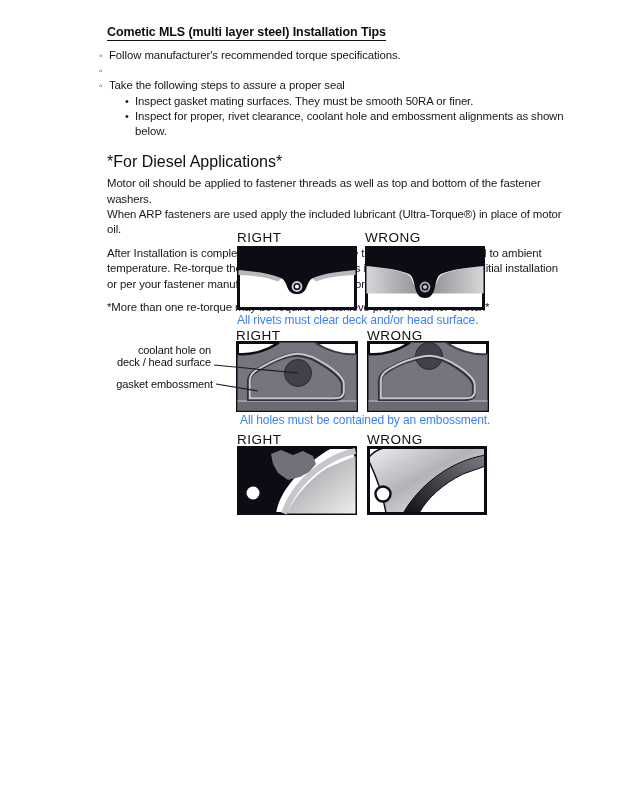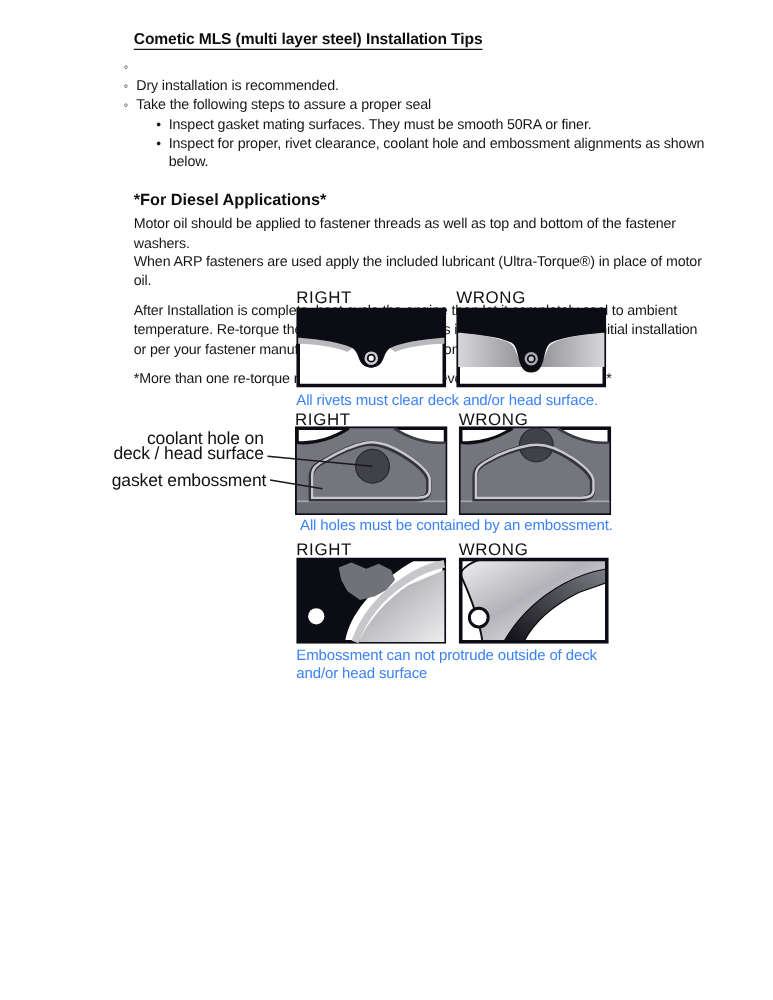--- a/index.html
+++ b/index.html
@@ -11,52 +11,52 @@
   .topflow{position:absolute;left:107px;top:22px;width:470px;}
   .doc-title{
     display:inline-block;font-size:12.5px;font-weight:bold;letter-spacing:-0.1px;
     border-bottom:1.6px solid #111;padding-bottom:1px;margin:0 0 7px 0;color:#0e0e10;
   }
   .bullets{margin:0;}
   .b-row{display:flex;align-items:flex-start;line-height:15.2px;font-size:11.4px;letter-spacing:-0.1px;}
   .b-mark{width:10px;flex:0 0 10px;font-size:10px;line-height:15.2px;color:#17171a;margin-left:-8px;}
   .b-sub{margin-left:18px;}
   .b-submark{width:10px;flex:0 0 10px;font-size:11px;line-height:15.2px;margin-left:0;}
-  .diesel-head{font-size:13px;font-weight:bold;margin:14px 0 5px 0;color:#0e0e10;}
+  .diesel-head{font-size:16px;font-weight:normal;margin:14px 0 5px 0;color:#0e0e10;}
   .para{font-size:11.4px;line-height:15.4px;letter-spacing:-0.1px;margin:0 0 8px 0;white-space:pre-line;}
   .note{font-size:11.4px;letter-spacing:-0.1px;margin-top:9px;}
   
   .dg-label{position:absolute;width:120px;font-size:13.5px;letter-spacing:0.5px;color:#101014;}
   .dg-box{position:absolute;display:block;}
   .dg-caption{position:absolute;font-size:12px;letter-spacing:-0.1px;color:#3b82f6;line-height:13.8px;white-space:pre-line;}
-  .side-label{position:absolute;text-align:right;font-size:14px;line-height:12.3px;letter-spacing:-0.1px;color:#101014;white-space:pre-line;}
+  .side-label{position:absolute;text-align:right;font-size:11px;line-height:12.3px;letter-spacing:-0.1px;color:#101014;white-space:pre-line;}
   .leader-svg{position:absolute;pointer-events:none;}
   
   .disclaimer{position:absolute;left:106px;top:575px;width:410px;font-size:6.8px;line-height:8.2px;color:#1b1b1e;}
   .disclaimer .d-head{font-weight:bold;font-size:7px;margin:0 0 8px 0;}
   .disclaimer p{margin:0 0 8.2px 0;}
   .disclaimer p.tight{margin-bottom:0;}
   
   .pagenum{position:absolute;left:386px;top:760px;font-size:14.5px;color:#737373;}
 </style>
 </head>
 <body>
 
 <div class="page">
 
   <div class="topflow">
     <h1 class="doc-title">Cometic MLS (multi layer steel) Installation Tips</h1>
 
     <div class="bullets">
       <div class="b-row">
         <span class="b-mark">◦</span>
+        <span>Follow manufacturer's recommended torque specifications.</span>
       </div>
       <div class="b-row">
         <span class="b-mark">◦</span>
-        <span>Dry installation is recommended.</span>
       </div>
       <div class="b-row">
         <span class="b-mark">◦</span>
         <span>Take the following steps to assure a proper seal</span>
       </div>
       <div class="b-row b-sub">
         <span class="b-submark">•</span>
         <span>Inspect gasket mating surfaces.  They must be smooth 50RA or finer.</span>
       </div>
       <div class="b-row b-sub">
@@ -180,22 +180,20 @@
     <path d="M1.5,1.5 L18,1.5 C10,3.5 5,7 1.5,12 Z" fill="#ffffff"></path>
     <path d="M18,1.5 C10,3.5 5,7 1.5,12" fill="none" stroke="#0c0c14" stroke-width="1.3"></path>
     <path d="M1.5,14 C8,28 16,47 19,67.5 L1.5,67.5 Z" fill="#ffffff"></path>
     <path d="M1.5,14 C8,28 16,47 19,67.5" fill="none" stroke="#0c0c14" stroke-width="1.5"></path>
     <path d="M52,67.5 C60,52 76,38 96,28 L118.5,20 L118.5,67.5 Z" fill="#ffffff"></path>
     <path d="M36,67.5 C46,50 62,33 84,21 C95,15 107,11 118.5,9 L118.5,20 L96,28 C76,38 60,52 52,67.5 Z" fill="url(#g3d)" stroke="#0c0c14" stroke-width="1"></path>
     <circle cx="16" cy="48" r="7.5" fill="#ffffff" stroke="#0c0c14" stroke-width="2.4"></circle>
     <rect x="1.5" y="1.5" width="117" height="66" fill="none" stroke="#0c0c14" stroke-width="3"></rect>
   </svg>
 
-  <div class="dg-caption" style="left:237px;top:518px;">Embossment can not protrude outside of deck
-and/or head surface</div>
 
   <div class="disclaimer">
     <div class="d-head">Warranty Disclaimer*</div>
     <p>Due to the nature of performance applications, the parts in this catalog are sold without any express warranty or any implied warranty of merchantability or fitness for a particular purpose.  Cometic Gasket Inc., shall not, under any circumstances, be liable for any special, incidental or consequential damages, including, person, party or property, but not limited to, damage, or loss of property or equipment, loss of profits or revenue, cost of purchased or replacement goods, or claims of customers of the purchase, which may arise and/or result from sale, installation or use of these parts.  Installation of these parts could adversely affect the motor manufacturers warranty coverage.</p>
     <p class="tight">VENUE-The agreed upon venue, in the event of dispute whatsoever between the parties, whether instituted by either party, including, but not limited to, contract terms, payment terms, delivery, type, defects, sufficiency of product, shall be the Court of Common Pleas, Lake County, Ohio or the Painesville Municipal Court, Lake County, Ohio, depending on the amount in controversy.</p>
     <p>This agreement shall be governed by and construed under the laws of the State of Ohio.</p>
     <p>All prices and terms are subject to change without notice.</p>
     <p>Terms COD- Secured with a completed dealer/jobber application on File, COD-Company check with a current credit card number on file.  Open accounts may be established by well rated firms.  A credit application is available upon request.  Open accounts are due payable Net 30 days from date of invoice.  No statement will be sent.  If an account becomes 60 or more days past due, it is subject to being placed on credit hold.  No orders will be shipped or new orders accepted until past due balance is paid.  If an account becomes 90 or more days past due, it is subject to being placed for collections.  All costs of collection are the responsibility of the customer, including attorney fees, court costs, and other expenses of litigation.</p>
     <p>Returns- Authorized (RGA) must be obtained in advance on all returns.  A packing slip or invoice number must accompany the merchandise.  No returns after 30 days from invoice date.  All returns are subject to a 25% restocking charge.  All custom designed and custom manufactured gaskets are non-returnable.</p>
     <p class="tight">Only catalog parts are returnable.</p>

